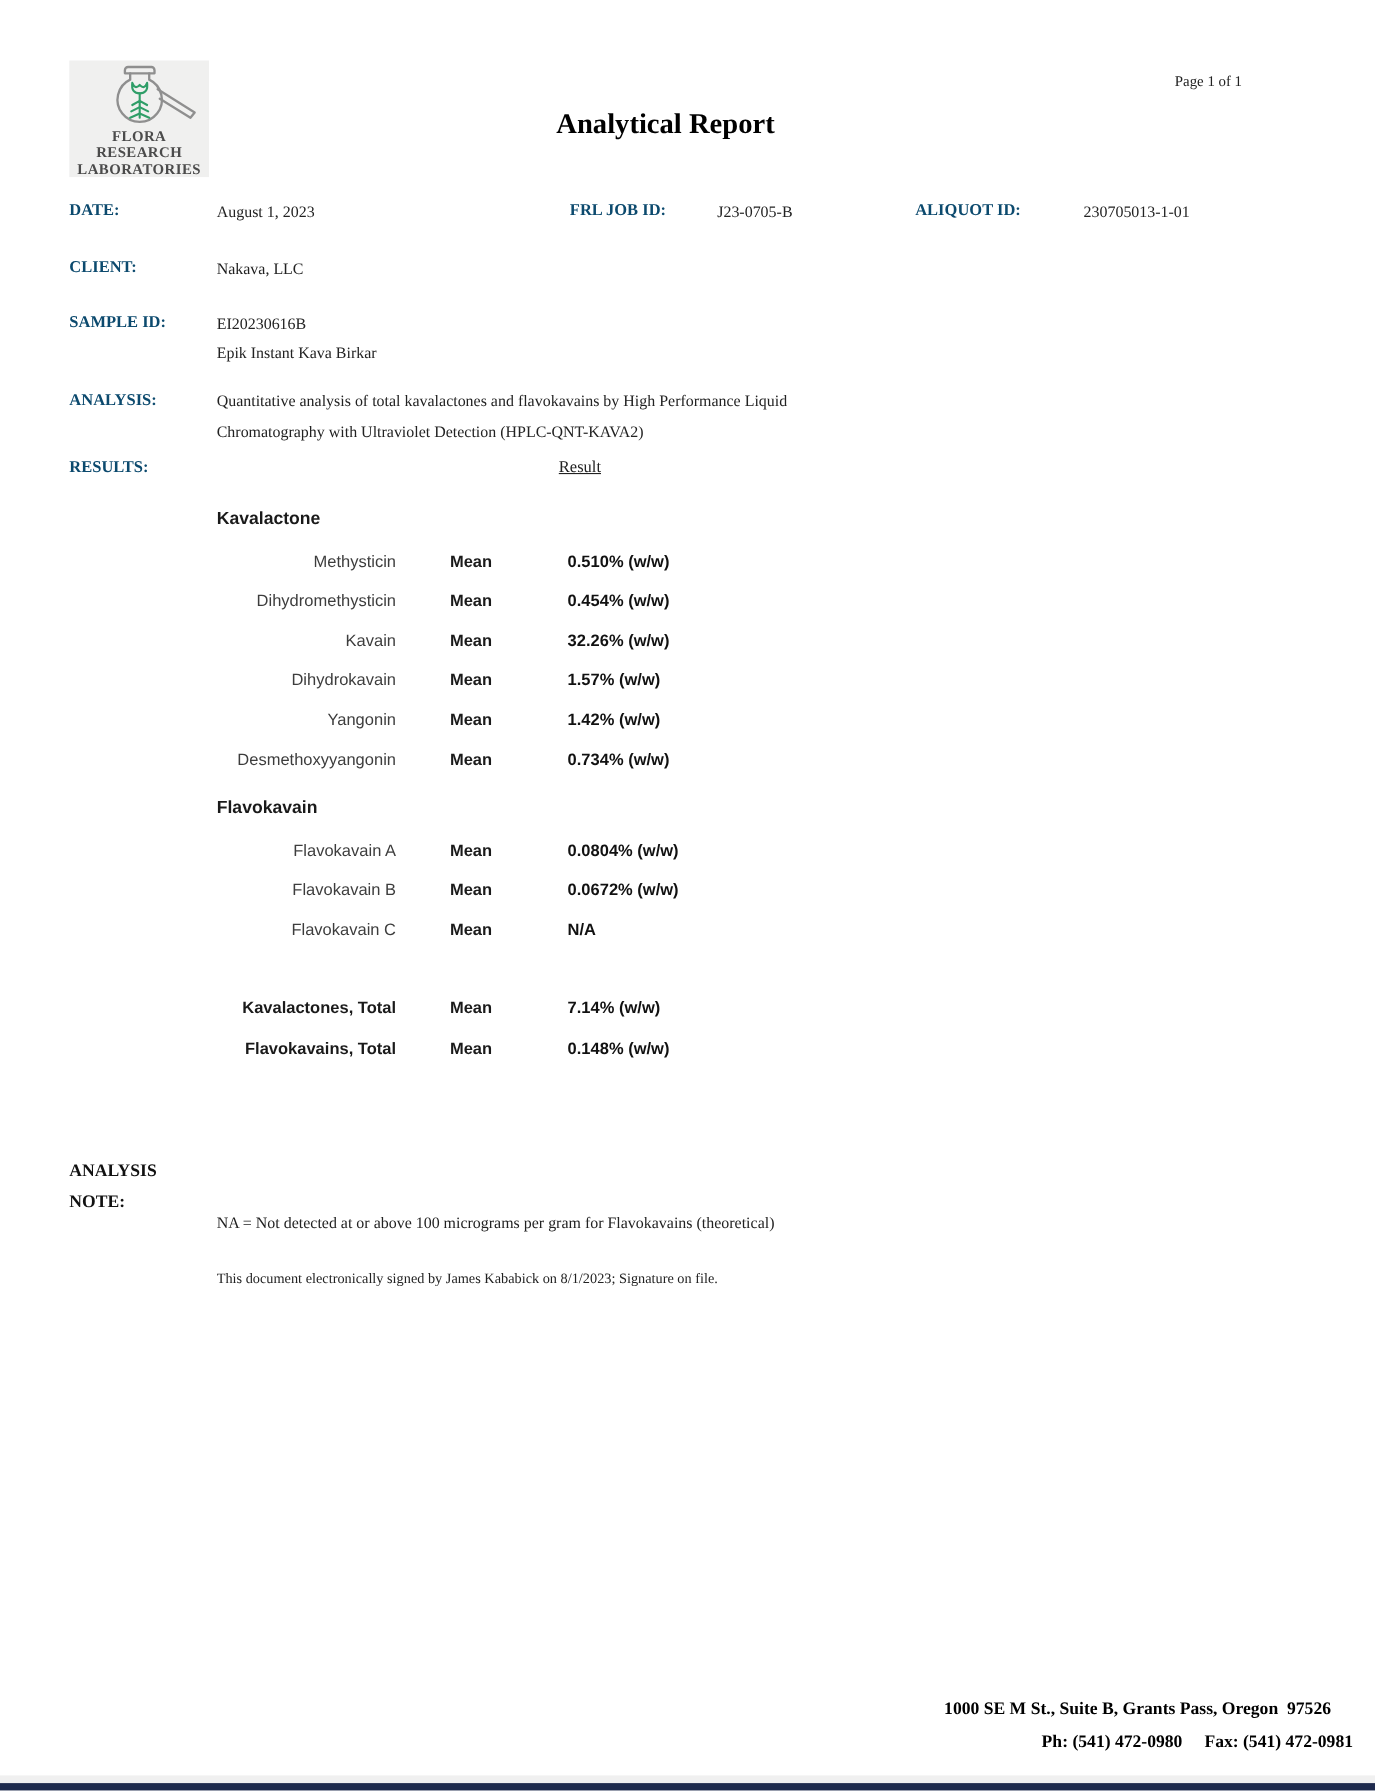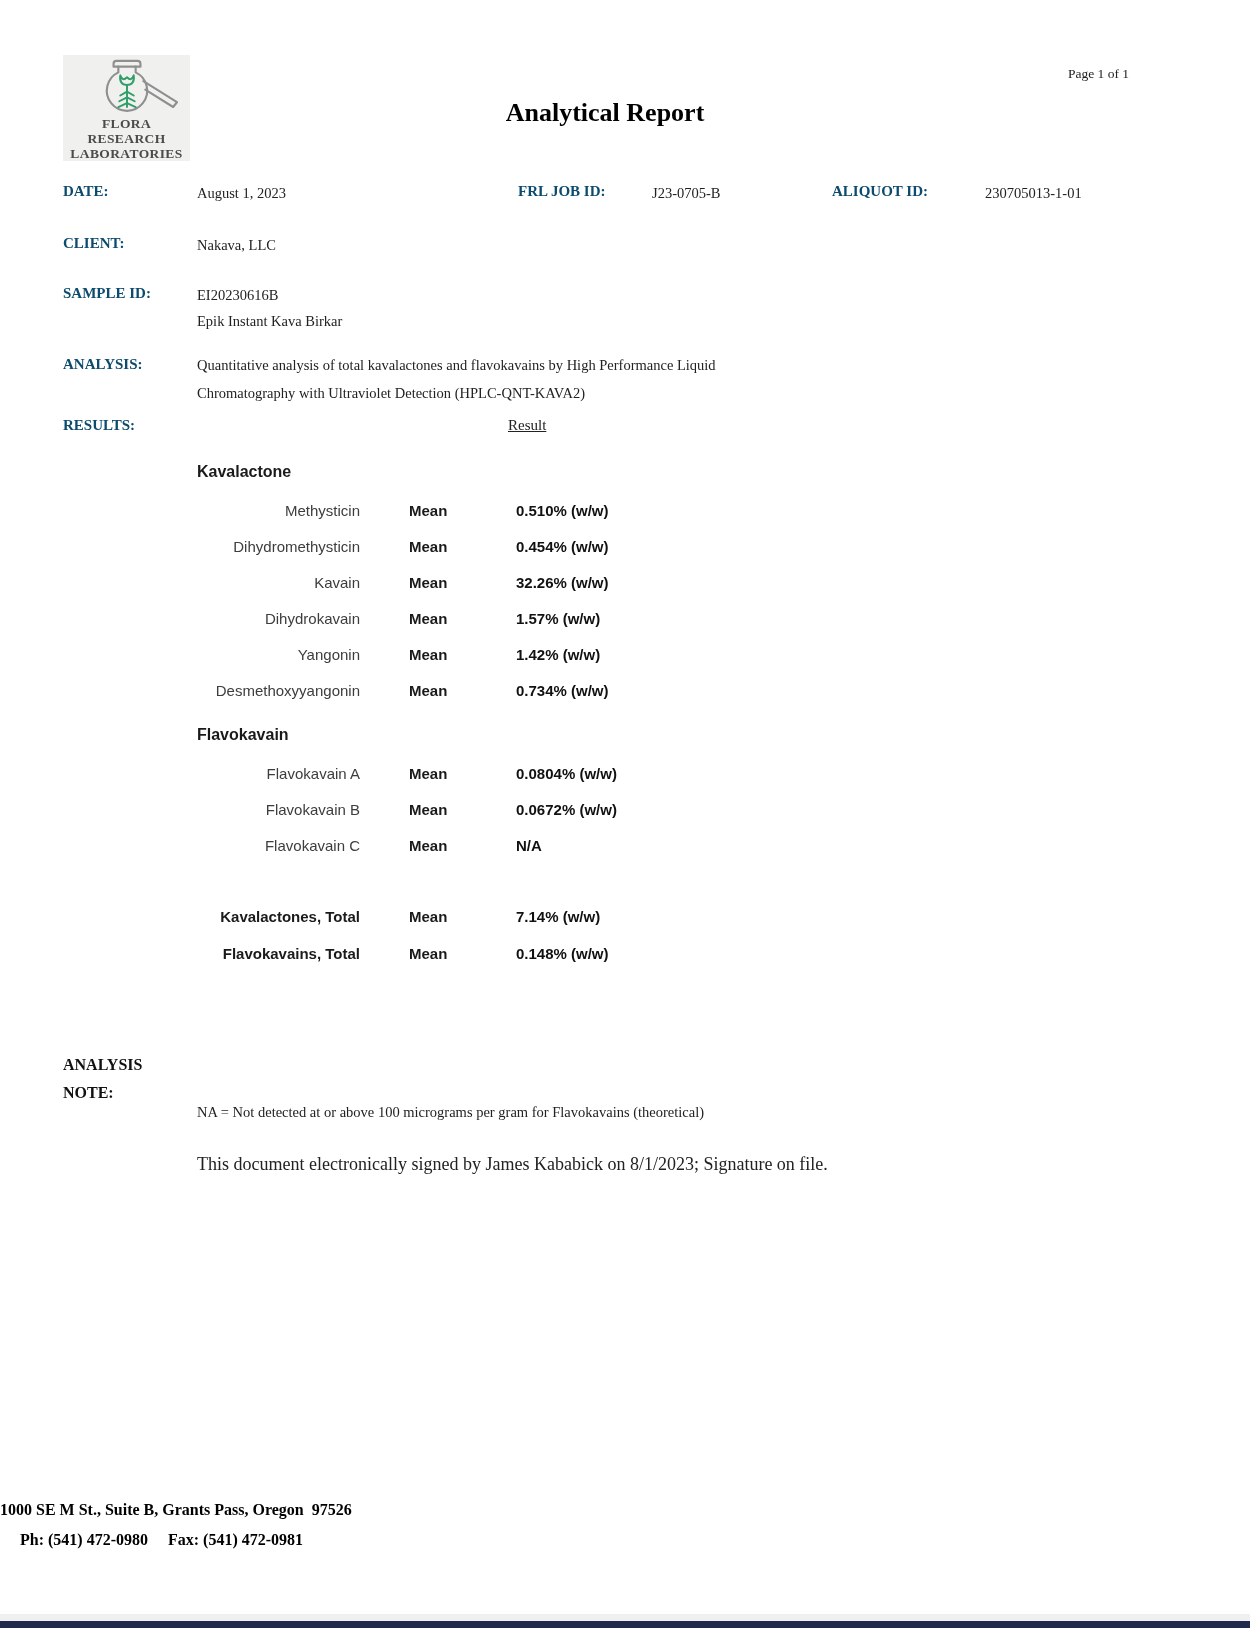--- a/index.html
+++ b/index.html
@@ -61,26 +61,26 @@
   .note-label{
     position:absolute;left:63px;top:1051px;
     font-size:16px;font-weight:bold;color:#111;line-height:28px;
   }
   .note-text{
     position:absolute;left:197px;top:1056px;
     font-size:14.5px;color:#222;margin-top:48px;
   }
   .signature{
     position:absolute;left:197px;top:1154px;
-    font-size:18px;color:#222;
+    font-size:13px;color:#222;
   }
   
   .footer-line{
-    position:absolute;left:0;width:1210px;text-align:left;
-    font-size:16px;font-weight:bold;color:#000;
+    position:absolute;left:0;width:1210px;text-align:right;
+    font-size:16px;font-weight:bold;color:#000;margin-top:44px;
   }
   .footer-address{top:1501px;}
   .footer-phone{top:1531px;padding-left:20px;}
   .footer-sep{
     position:absolute;left:0;top:1614px;width:1250px;height:7px;
     background:#f0f0f0;
   }
   .bottom-bar{
     position:absolute;left:0;top:1621px;width:1250px;height:7px;
     background:#1e2a4d;

